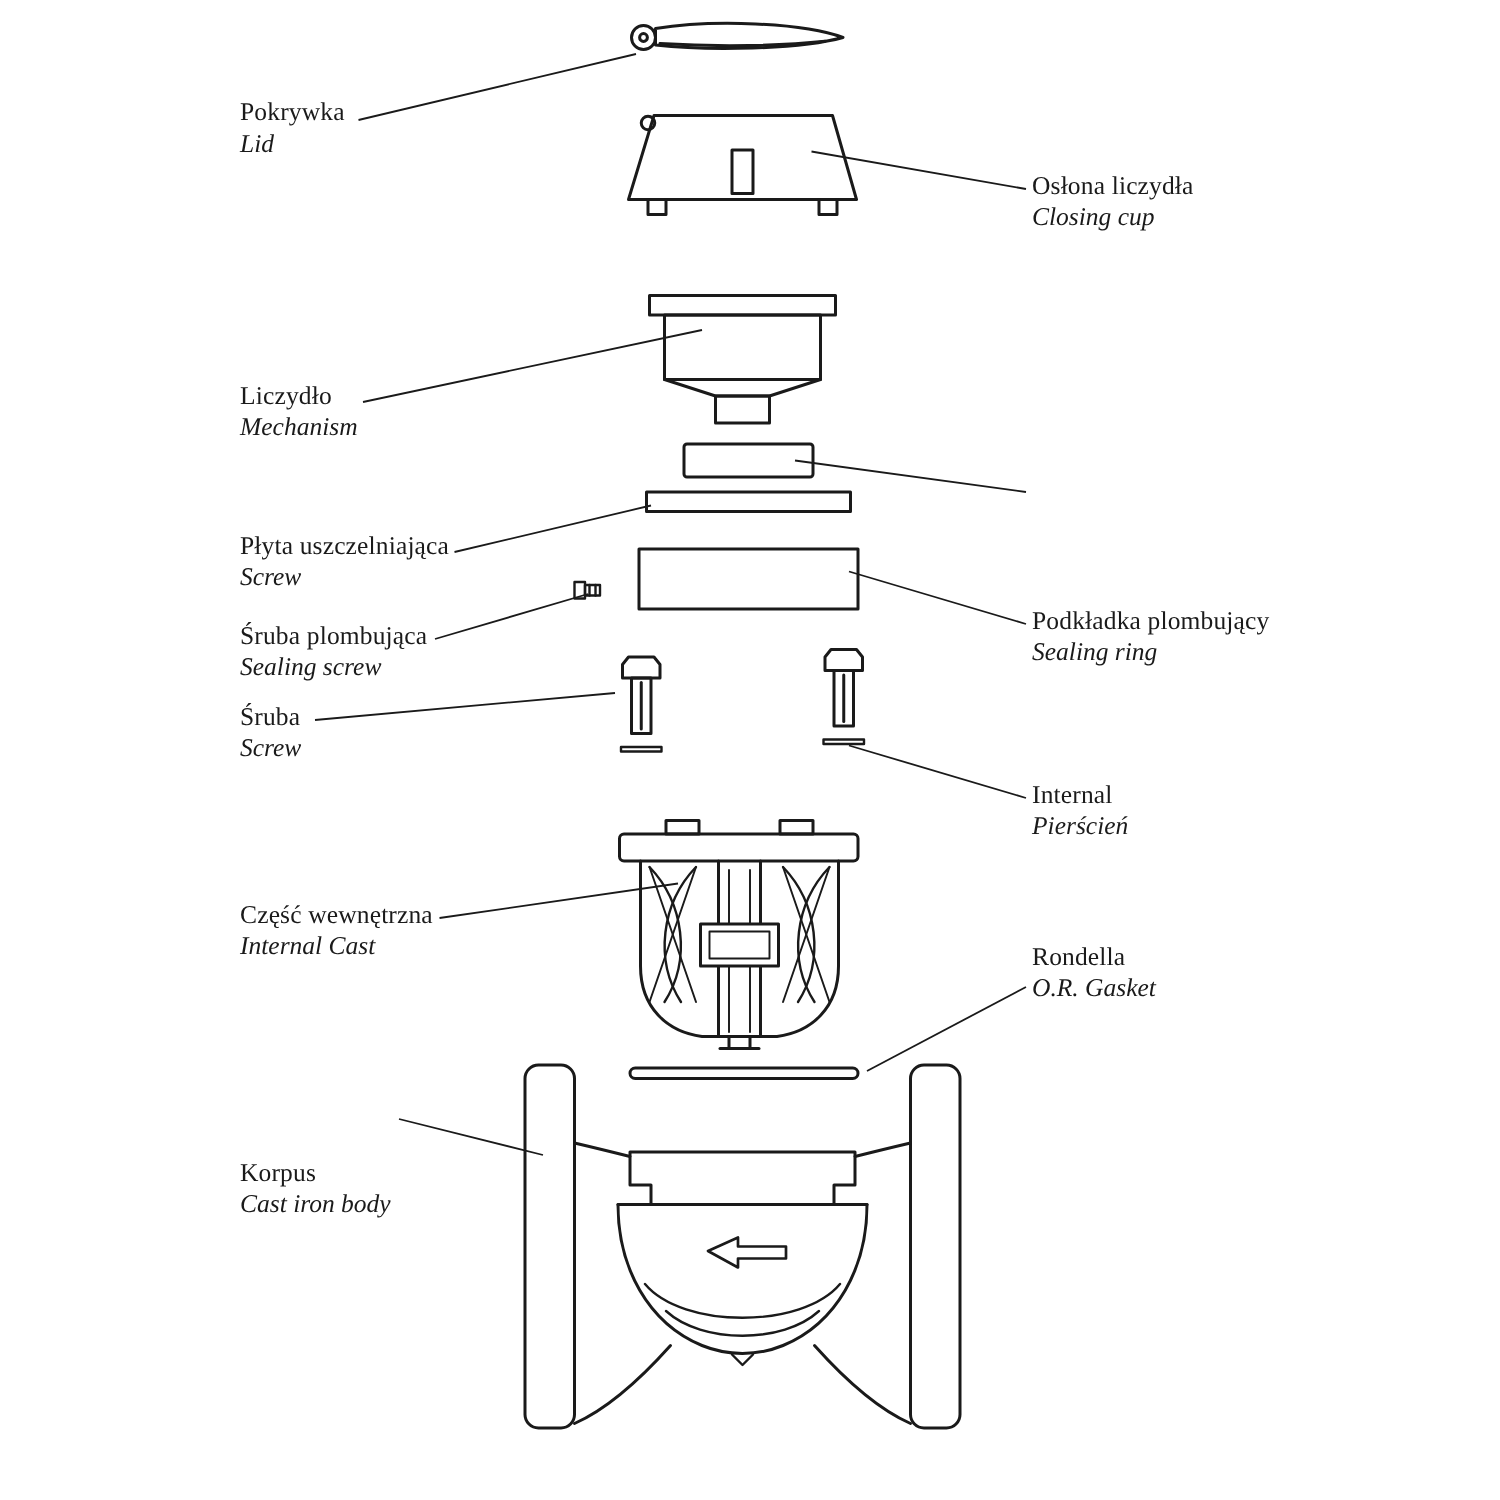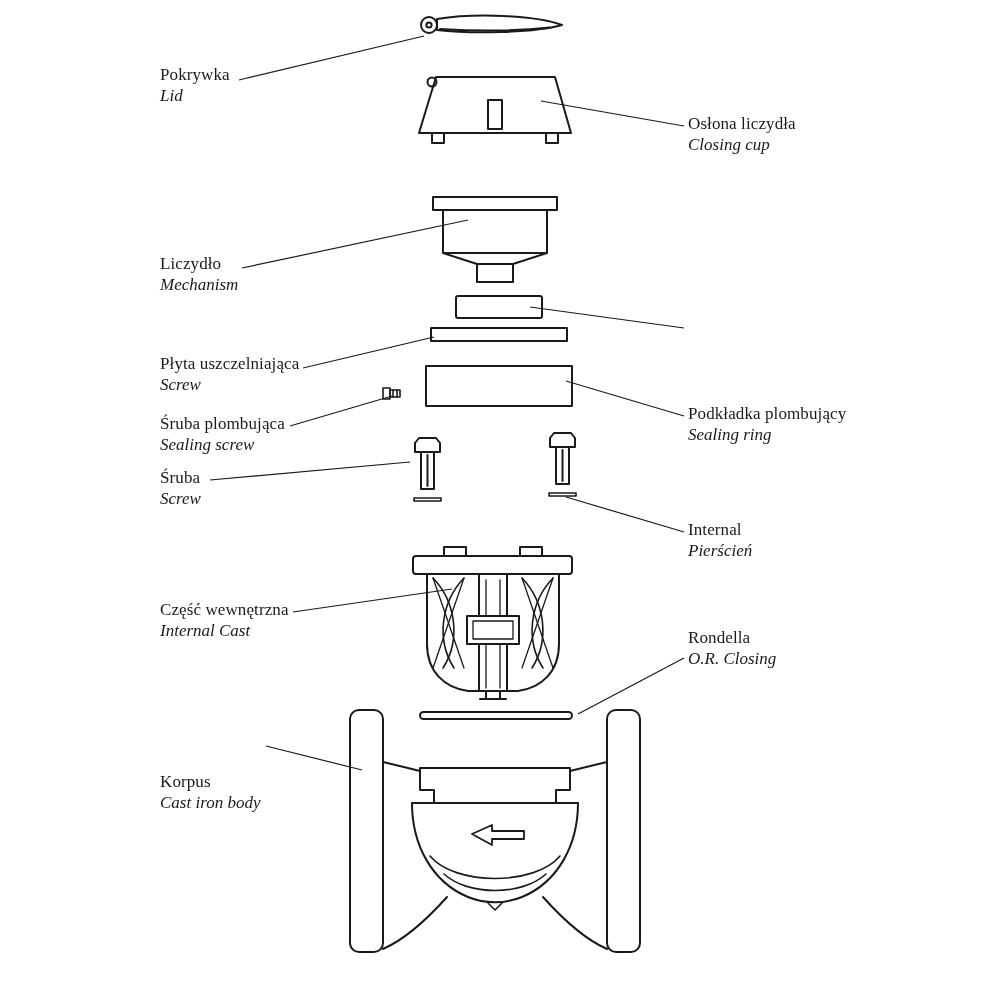--- a/index.html
+++ b/index.html
@@ -185,21 +185,21 @@
     <div class="sub">Pierścień</div>
   </div>
 
   <div class="label left-col" style="top:599px">
     <div class="name">Część wewnętrzna</div>
     <div class="sub">Internal Cast</div>
   </div>
 
   <div class="label right-col" style="top:627px">
     <div class="name">Rondella</div>
-    <div class="sub">O.R. Closing</div>
+    <div class="sub">O.R. Gasket</div>
   </div>
 
   <div class="label left-col" style="top:771px">
     <div class="name">Korpus</div>
     <div class="sub">Cast iron body</div>
   </div>
 
 </div>
 
 </body></html>

